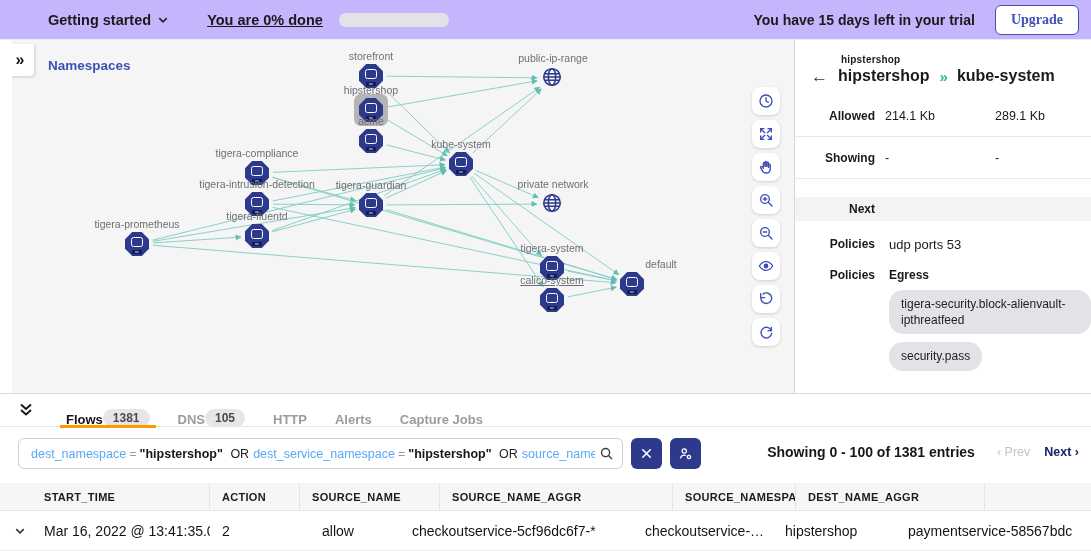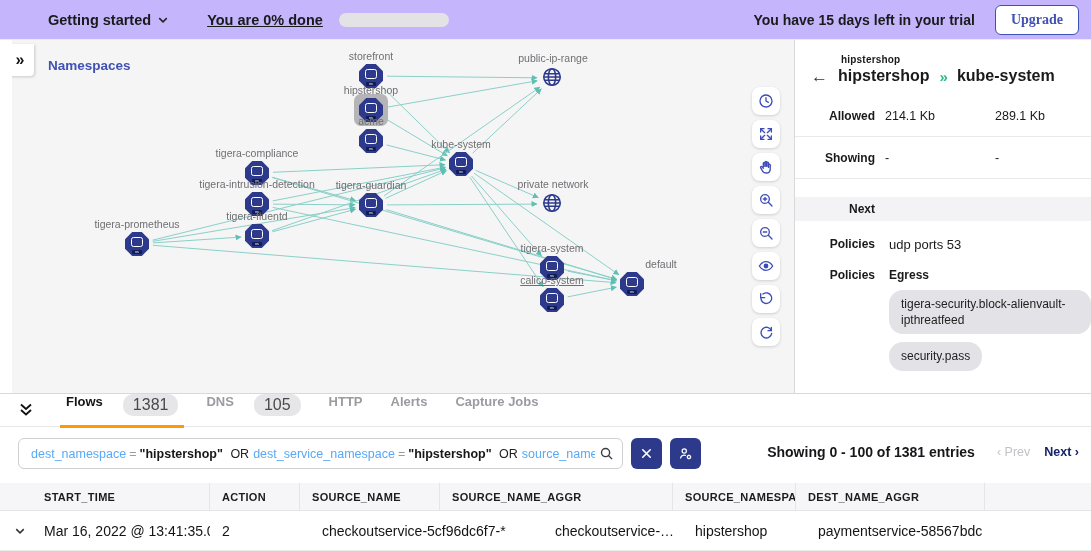--- a/index.html
+++ b/index.html
@@ -68,27 +68,27 @@
   .pills { padding-left:4px; max-width:208px; }
   .pill { display:inline-block; background:#e3e3e7; border-radius:14px; padding:6px 12px;
     font-size:12px; color:#222; margin:8px 0 0 0; line-height:1.35; }
   .egress { font-weight:700; font-size:12px; padding-left:4px; }
 
   
   .bottom { height:158px; border-top:1px solid #d9d9dc; background:#fff; overflow:hidden; }
   .tabbar { height:33px; display:flex; align-items:center; border-bottom:1px solid #e7e7ea; padding-left:14px; }
   .collapse { background:none; border:0; color:#111; cursor:pointer; width:24px; height:24px;
     display:flex; align-items:center; justify-content:center; margin-right:14px; }
-  .tab { display:flex; align-items:flex-start; gap:20px; height:33px; padding:0 14px; cursor:pointer;
+  .tab { display:flex; align-items:flex-end; gap:0; height:33px; padding:0 14px; cursor:pointer;
     font-size:13px; font-weight:700; color:#9b9ba1; position:relative; }
   .tab.active { color:#141414; }
   .tab.active::after { content:""; position:absolute; left:8px; right:8px; bottom:-1px;
     height:3px; background:#ff9900; }
   .badge { background:#e6e6e9; color:#4a4a4e; border-radius:10px; padding:2px 10px;
-    font-size:16px; font-weight:400; }
+    font-size:12px; font-weight:700; }
 
   .filterrow { height:56px; display:flex; align-items:flex-start; padding:11px 12px 0 18px; gap:8px; }
   .fbox { width:699px; height:31px; border:1px solid #cfcfd4; border-radius:6px; background:#fff;
     display:flex; align-items:center; padding:0 8px 0 12px; overflow:hidden; cursor:text; }
   .ftokens { flex:1; white-space:nowrap; overflow:hidden; font-size:12.5px; }
   .tok-field { color:#58a9f7; }
   .tok-op { color:#9a9aa0; padding:0 3px; }
   .tok-value { color:#17171a; font-weight:700; }
   .tok-keyword { color:#222; padding:0 4px; }
   .fsearch { color:#3a3a3e; display:flex; margin-left:4px; }
@@ -441,20 +441,21 @@
       </div>
     <div id="tbody">
         <div class="trow">
           <div class="cell c-exp" style="width: 32px;">
             <svg width="12" height="12" viewBox="0 0 16 16" fill="none" stroke="currentColor" stroke-width="2">
               <polyline points="3,5.5 8,10.5 13,5.5"></polyline>
             </svg>
           </div>
           <div class="cell" style="width: 178px;">Mar 16, 2022 @ 13:41:35.000</div>
           <div class="cell" style="width: 100px;">2</div>
+          <div class="cell" style="width: 90px;">allow</div>
           <div class="cell" style="width: 233px;">checkoutservice-5cf96dc6f7-*</div>
           <div class="cell" style="width: 140px;">checkoutservice-…</div>
           <div class="cell" style="width: 123px;">hipstershop</div>
           <div class="cell" style="width: 189px;">paymentservice-58567bdc</div>
         </div>
       </div>
   </div>
 </div>
 
 </body></html>

